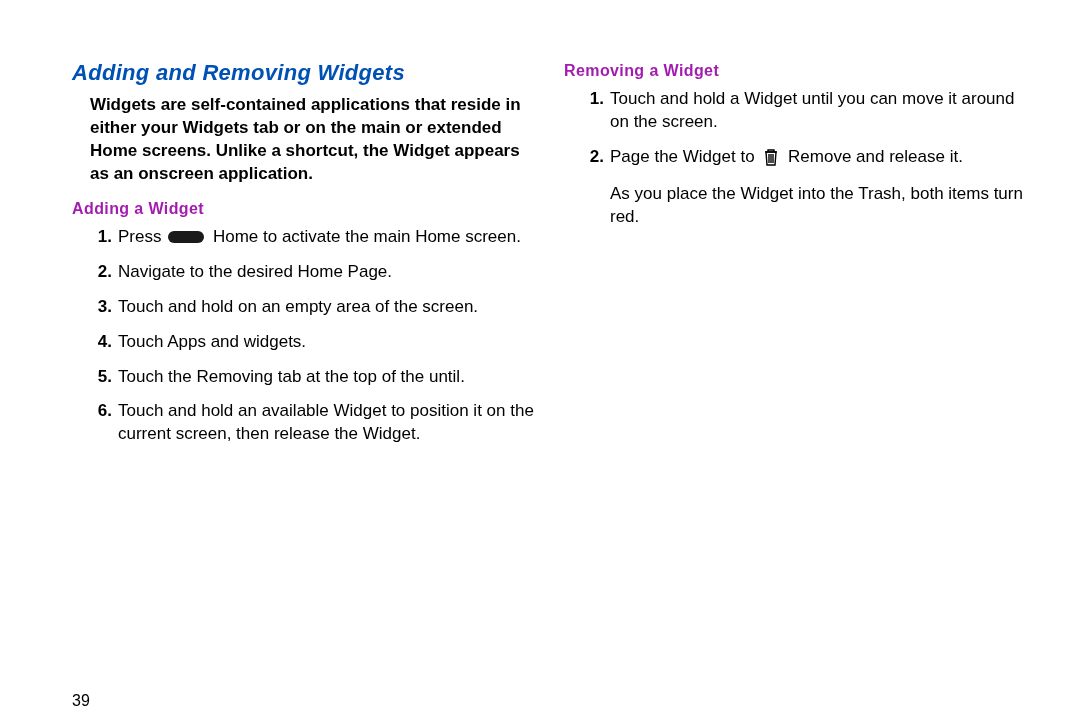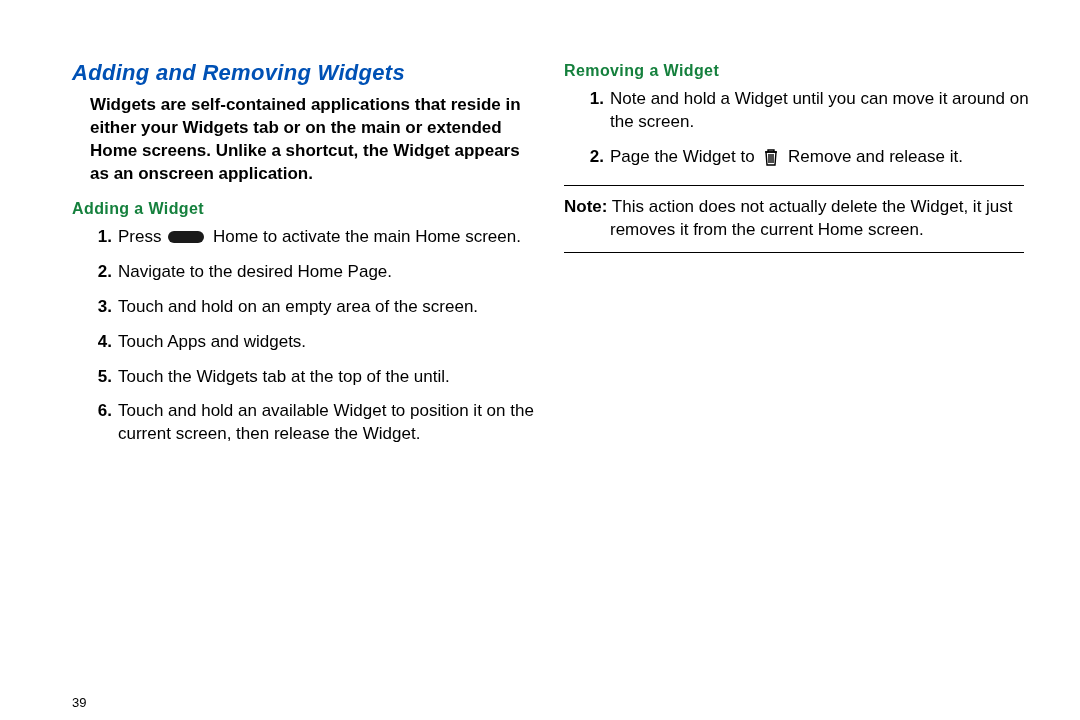--- a/index.html
+++ b/index.html
@@ -38,21 +38,21 @@
   .body-text {
     font-size: 17px;
     line-height: 1.35;
     margin: 0 0 14px 18px;
     font-weight: bold;
   }
   .sub-heading {
     font-family: Arial, Helvetica, sans-serif;
     font-weight: 900;
     font-size: 16px;
-    color: #15803d;
+    color: #a21caf;
     letter-spacing: 0.4px;
     margin: 6px 0 8px 0;
   }
   ol.steps {
     list-style: none;
     margin: 0 0 0 16px;
     padding: 0;
     counter-reset: step;
   }
   ol.steps > li {
@@ -106,21 +106,21 @@
     font-weight: 700;
   }
   .note-body {
     padding-left: 46px;
     text-indent: -46px;
   }
   .page-number {
     position: absolute;
     bottom: 30px;
     left: 72px;
-    font-size: 13px;
+    font-size: 16px;
   }
 </style>
 </head>
 <body>
 
 <div class="page">
   <div class="columns">
 
     <div class="col">
       <h2 class="section-title">Adding and Removing Widgets</h2>
@@ -133,47 +133,43 @@
         <li>
           <span>Navigate to the desired Home Page.</span>
         </li>
         <li>
           <span>Touch and hold on an empty area of the screen.</span>
         </li>
         <li>
           <span>Touch </span><span class="b">Apps and widgets</span><span>.</span>
         </li>
         <li>
-          <span>Touch the </span><span class="b">Widgets</span><span> tab at the top of the until.</span>
+          <span>Touch the </span><span class="b">Removing</span><span> tab at the top of the until.</span>
         </li>
         <li>
           <span>Touch and hold an available Widget to position it on the current screen, then release the Widget.</span>
         </li>
       </ol>
     </div>
 
     <div class="col">
       <h3 class="sub-heading" style="margin-top:2px;">Removing a Widget</h3>
       <ol class="steps">
         <li>
-          <span>Note and hold a Widget until you can move it around on the screen.</span>
+          <span>Touch and hold a Widget until you can move it around on the screen.</span>
         </li>
         <li>
           <span>Page the Widget to </span><span class="trash-icon"><svg width="16" height="18" viewBox="0 0 16 18">
                 <g fill="none" stroke="#000" stroke-width="1.4">
                   <path d="M2 4 h12"></path>
                   <path d="M5 4 V2 h6 V4"></path>
                   <path d="M3 4 l1 13 h8 l1 -13 z"></path>
                   <path d="M6 6 v9 M8 6 v9 M10 6 v9"></path>
                 </g>
               </svg></span><span class="b"> Remove</span><span> and release it.</span>
+          <div class="follow" style="padding-left:0; margin-top:10px;">As you place the Widget into the Trash, both items turn red.</div>
         </li>
       </ol>
-      <div class="note-box">
-        <div class="note-body">
-          <span class="note-label">Note:</span><span> This action does not actually delete the Widget, it just removes it from the current Home screen.</span>
-        </div>
-      </div>
     </div>
 
   </div>
   <div class="page-number">39</div>
 </div>
 
 </body></html>

